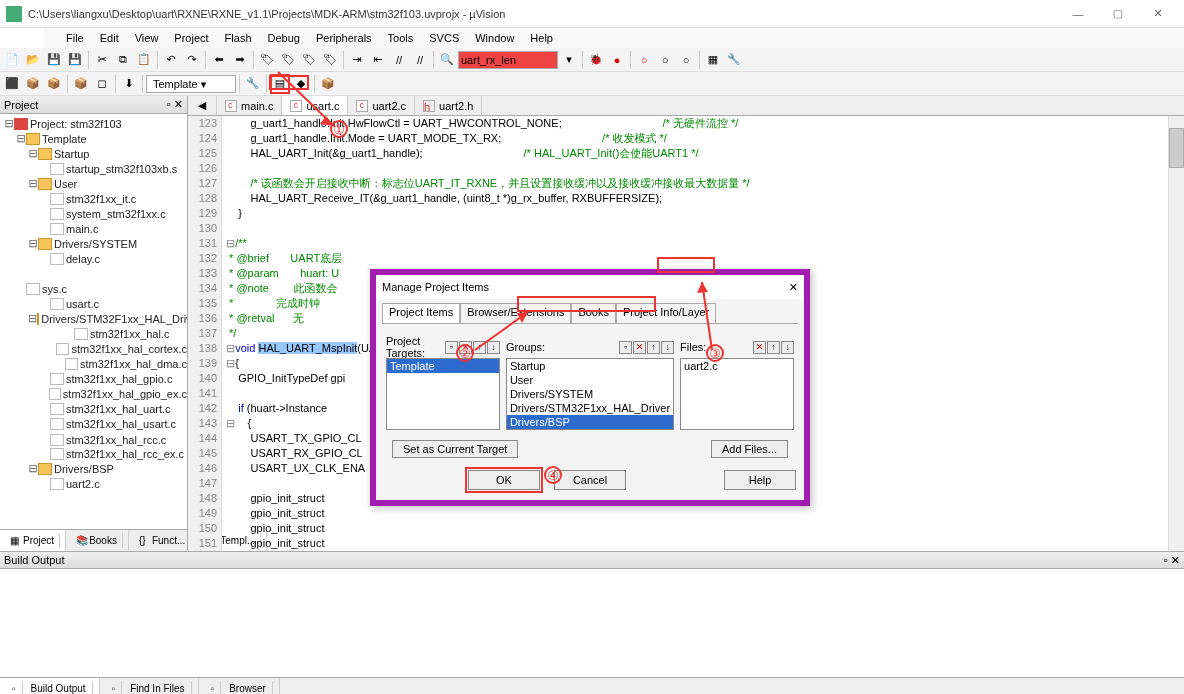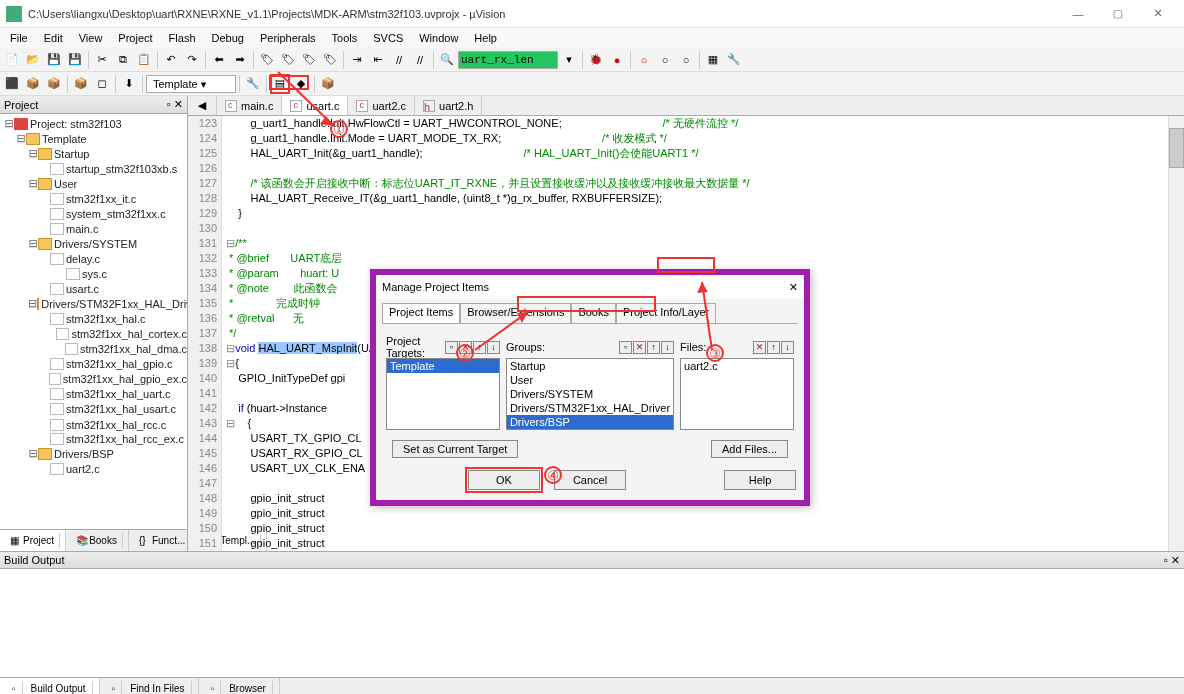--- a/index.html
+++ b/index.html
@@ -3,27 +3,27 @@
 <meta charset="utf-8">
 <style>
 * { box-sizing: border-box; margin: 0; padding: 0; font-family: "Segoe UI", Tahoma, sans-serif; font-size: 11px; }
 body { background: #fff; width: 1184px; height: 694px; overflow: hidden; position: relative; }
 
 .titlebar { height: 28px; display: flex; align-items: center; padding: 0 6px; border-bottom: 1px solid #ddd; }
 .titlebar .icon { width: 16px; height: 16px; background: #4a7; margin-right: 6px; }
 .titlebar .title { color: #333; flex: 1; }
 .titlebar .winbtn { width: 40px; height: 24px; display: flex; align-items: center; justify-content: center; color: #666; }
 
-.menubar { height: 20px; display: flex; align-items: center; padding: 0 2px; background: #f8f8f8; }
+.menubar { height: 20px; display: flex; align-items: center; padding: 0 14px; background: #f8f8f8; margin-left: 44px; }
 .menubar span { padding: 2px 8px; }
 
 .toolbar { height: 24px; display: flex; align-items: center; padding: 0 2px; background: #f4f4f4; border-bottom: 1px solid #ddd; gap: 1px; }
 .toolbar .tb { width: 20px; height: 20px; display: flex; align-items: center; justify-content: center; border: 1px solid transparent; }
 .toolbar .sep { width: 1px; height: 18px; background: #ccc; margin: 0 2px; }
-.toolbar .toolcombo { height: 18px; border: 1px solid #aaa; background: #22c55e; padding: 0 2px; font-family: Liberation Mono, monospace; }
+.toolbar .toolcombo { height: 18px; border: 1px solid #aaa; background: #ef4444; padding: 0 2px; }
 .toolbar-dropdown { display: inline-block; padding: 0 4px 0 6px; height: 18px; line-height: 16px; border: 1px solid #aaa; background: #fff; }
 
 .middle { position: relative; height: 455px; display: flex; }
 
 .project-pane { width: 188px; border-right: 1px solid #aaa; display: flex; flex-direction: column; }
 .pane-header { height: 18px; background: linear-gradient(#eee,#ddd); border-bottom: 1px solid #aaa; padding: 0 4px; display: flex; align-items: center; justify-content: space-between; }
 .tree { flex: 1; overflow: hidden; padding: 2px 0; color: #222; }
 .tree-row { display: flex; align-items: center; height: 15px; padding-left: 4px; white-space: nowrap; }
 .tree-row .tw { width: 10px; text-align: center; color: #666; }
 .tree-row .ic { width: 14px; height: 12px; margin-right: 2px; display: inline-block; }
@@ -222,36 +222,36 @@
         <div class="tree-row" style="padding-left: 28px;">
           <span class="tw">⊟</span>
           <span class="ic folder"></span>
           <span>Drivers/SYSTEM</span>
         </div>
         <div class="tree-row" style="padding-left: 40px;">
           <span class="tw"></span>
           <span class="ic file"></span>
           <span>delay.c</span>
         </div>
-        <div class="tree-row" style="padding-left: 56px;">
+        <div class="tree-row" style="padding-left: 16px; margin-top: 15px;">
           <span class="tw"></span>
           <span class="ic file"></span>
           <span>sys.c</span>
         </div>
         <div class="tree-row" style="padding-left: 40px;">
           <span class="tw"></span>
           <span class="ic file"></span>
           <span>usart.c</span>
         </div>
         <div class="tree-row" style="padding-left: 28px;">
           <span class="tw">⊟</span>
           <span class="ic folder"></span>
           <span>Drivers/STM32F1xx_HAL_Driver</span>
         </div>
-        <div class="tree-row" style="padding-left: 40px;">
+        <div class="tree-row" style="padding-left: 40px; margin-left: 24px;">
           <span class="tw"></span>
           <span class="ic file"></span>
           <span>stm32f1xx_hal.c</span>
         </div>
         <div class="tree-row" style="padding-left: 40px; margin-left: 6px;">
           <span class="tw"></span>
           <span class="ic file"></span>
           <span>stm32f1xx_hal_cortex.c</span>
         </div>
         <div class="tree-row" style="padding-left: 56px;">

